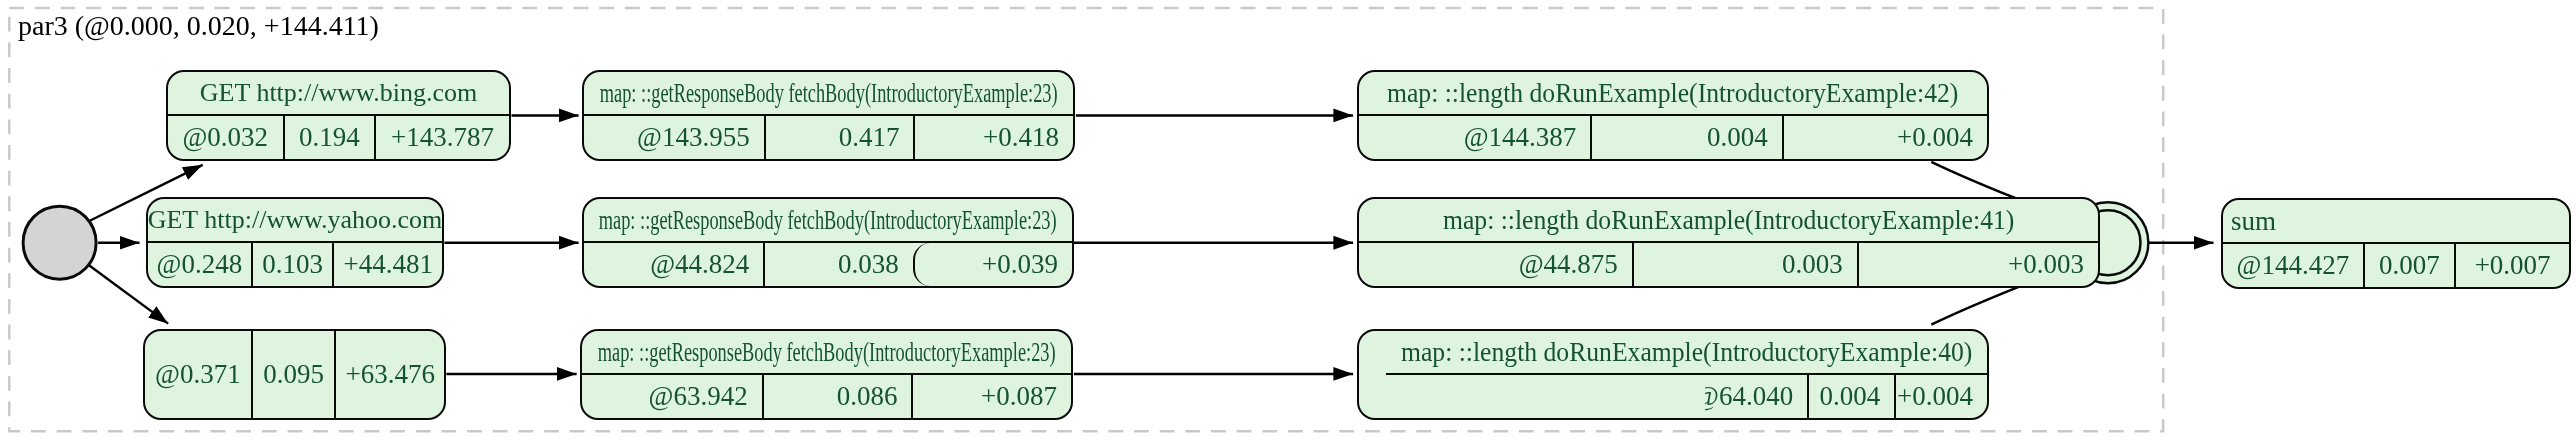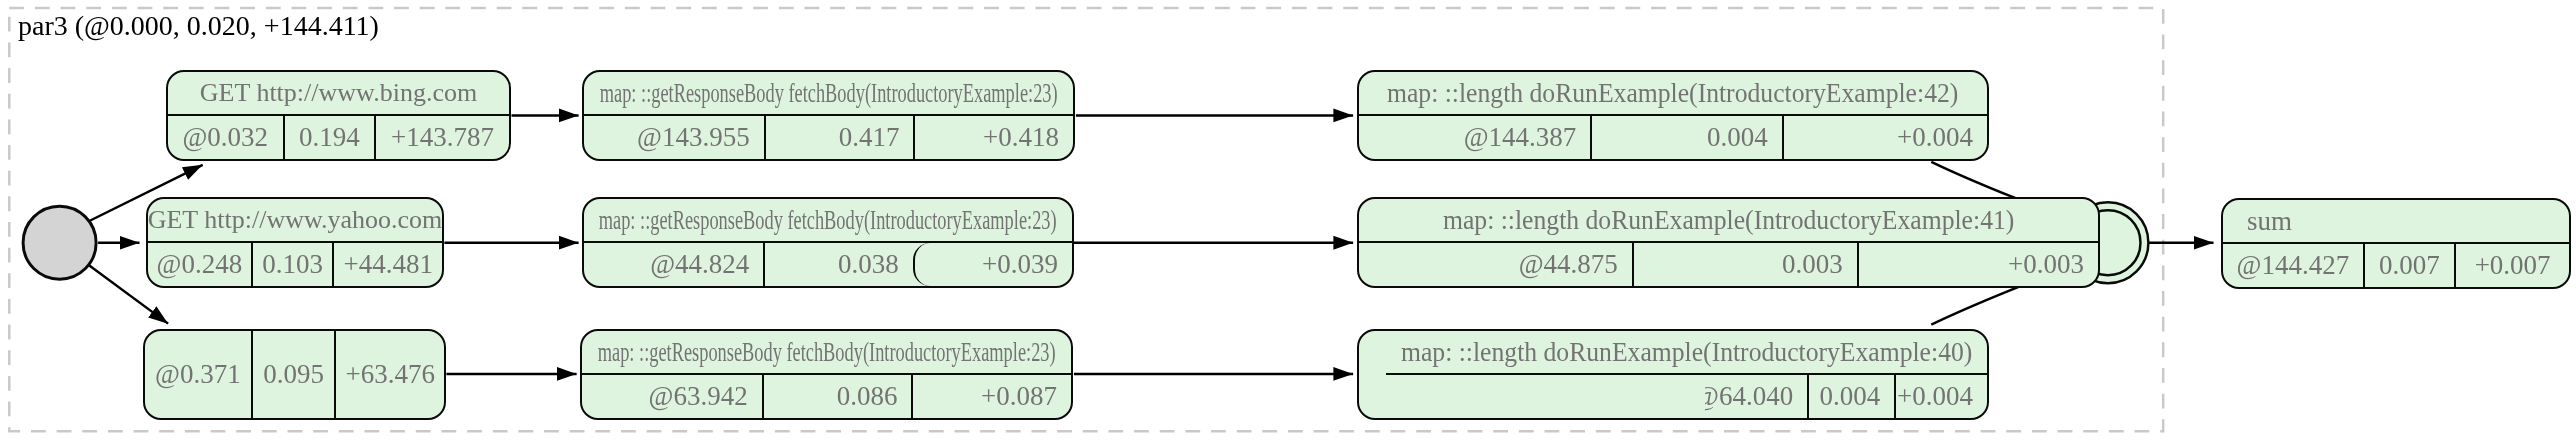--- a/index.html
+++ b/index.html
@@ -17,41 +17,41 @@
   }
   .node{
     position:absolute;
     box-sizing:border-box;
     height:91px;
     display:flex;flex-direction:column;
     background:#dff4df;
     border:2.5px solid #0a0a0a;
     border-radius:18px;
     overflow:hidden;
-    color:#737373;
+    color:#14532d;
   }
   .node .title{
     flex:0 0 42px;
     display:flex;align-items:center;justify-content:center;
     border-bottom:2.5px solid #0a0a0a;
     font-size:26px;white-space:nowrap;
   }
   .node .title span{display:inline-block;white-space:nowrap;}
   .node .stats{flex:1 1 auto;display:flex;min-height:0;}
   .node .cell{
     display:flex;align-items:center;justify-content:center;
     font-size:27px;white-space:nowrap;overflow:hidden;
   }
   .node .cell + .cell{border-left:2.5px solid #0a0a0a;}
   
   .map .cell{justify-content:flex-end;padding-right:14px;}
   .map-body .title span{transform:scaleX(0.68);transform-origin:50% 50%;font-size:27px;}
   .map-len  .title span{transform:scaleX(0.95);transform-origin:50% 50%;font-size:27px;}
   
-  .sum .title{justify-content:flex-start;padding-left:24px;font-size:27px;text-align:center;}
+  .sum .title{justify-content:flex-start;padding-left:8px;font-size:27px;text-align:center;}
 </style>
 </head>
 <body>
 
 <div id="canvas">
 
   <svg id="edges" viewBox="0 0 2610 450" xmlns="http://www.w3.org/2000/svg">
     <defs>
       <marker id="arrow" markerUnits="userSpaceOnUse" markerWidth="22" markerHeight="16" refX="20" refY="8" orient="auto">
         <path d="M0,1 L20,8 L0,15 Z" fill="#000"></path>

